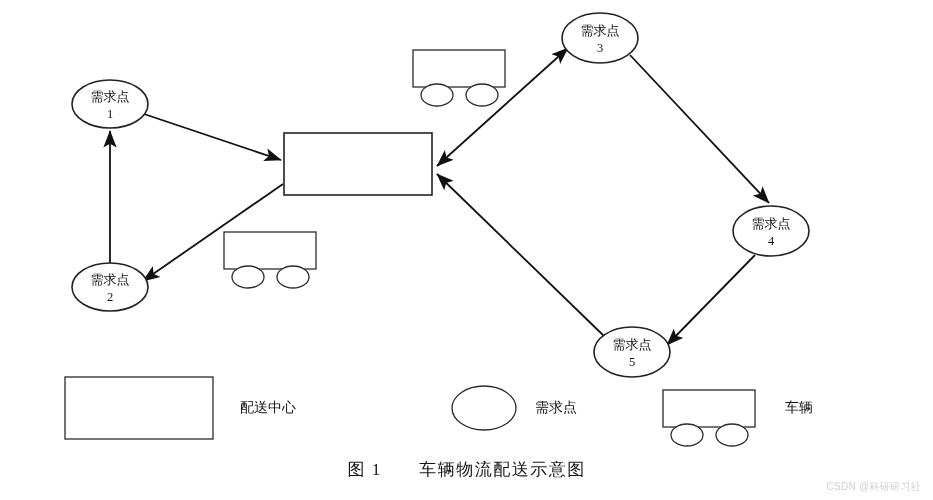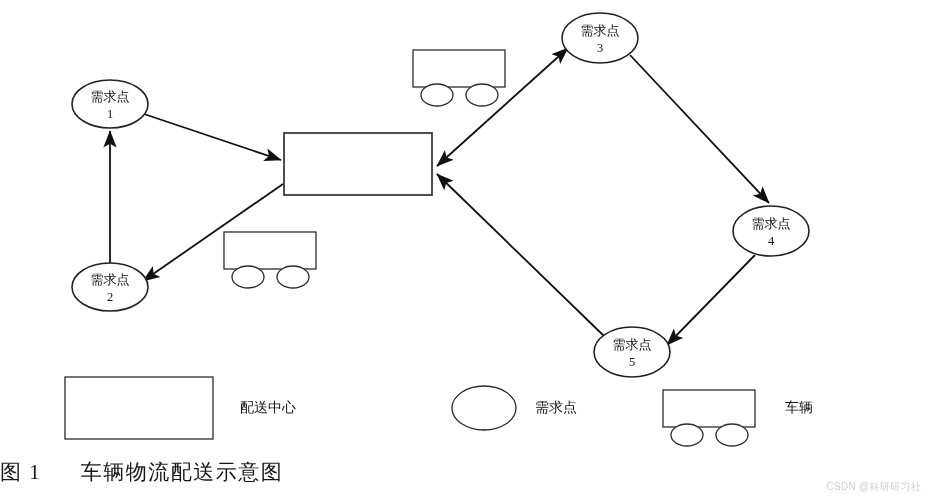--- a/index.html
+++ b/index.html
@@ -60,22 +60,23 @@
   .edge {
     stroke: #111111;
     stroke-width: 1.8;
     fill: none;
   }
   .caption {
     position: absolute;
     left: 0;
     right: 0;
     top: 458px;
+    text-align: center;
     font-family: "Liberation Serif", "DejaVu Serif", serif;
-    font-size: 21px;
+    font-size: 17px;
     letter-spacing: 1.5px;
     color: #161616;
   }
   .watermark {
     position: absolute;
     right: 12px;
     bottom: 6px;
     font-family: "Liberation Sans", "DejaVu Sans", sans-serif;
     font-size: 10px;
     color: #cfcfcf;

